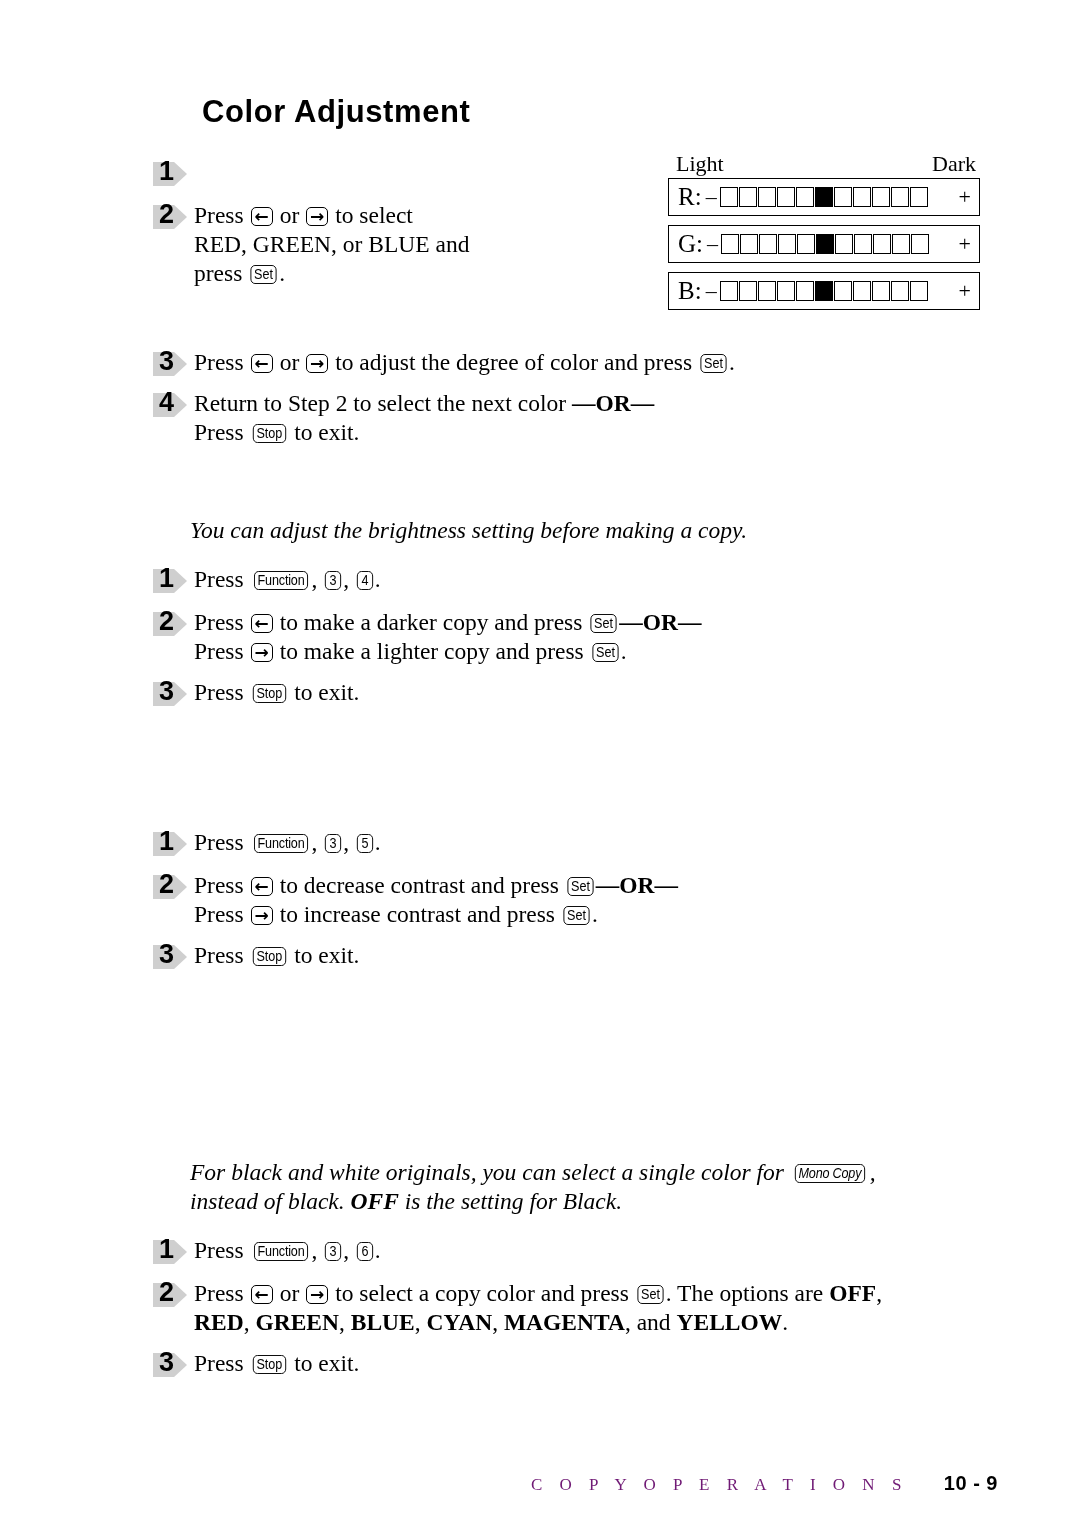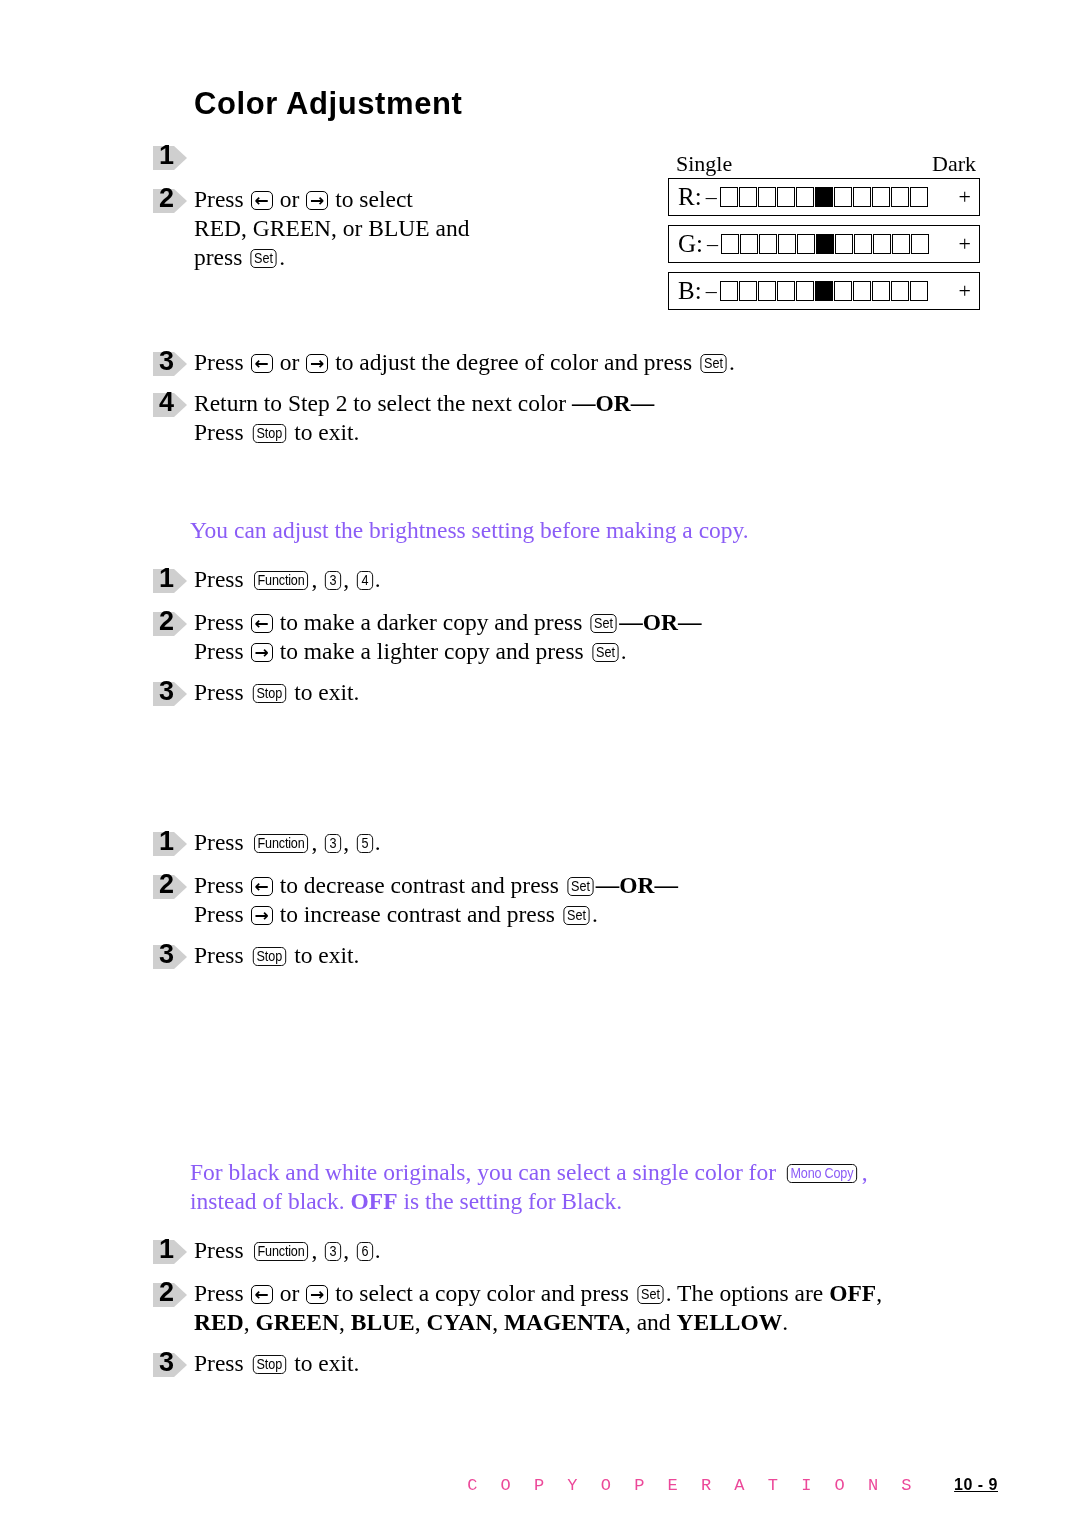--- a/index.html
+++ b/index.html
@@ -24,30 +24,31 @@
     padding: 0;
   }
 
   
   .heading {
     font-family: "Liberation Sans", "DejaVu Sans", sans-serif;
     font-weight: bold;
     font-size: 31px;
     letter-spacing: 0.6px;
     color: #000;
-    margin: 4px;
+    margin: 12px;
     padding: 0;
   }
 
   
   .para {
     font-size: 23.5px;
     line-height: 29px;
-    color: #8b5cf6;
+    color: #000000;
     margin: 0;
+    font-style: italic;
   }
 
   
   .step {
     position: relative;
     display: flex;
     align-items: flex-start;
     margin: 0;
   }
   .step-marker {
@@ -176,33 +177,32 @@
     position: absolute;
     left: 0;
     right: 0;
     bottom: 34px;
     display: flex;
     justify-content: flex-end;
     align-items: baseline;
     padding-right: 82px;
   }
   .footer-title {
-    font-family: Liberation Mono, monospace;
+    font-family: Liberation Serif, serif;
     font-size: 17px;
     letter-spacing: 6.5px;
-    color: #ec4899;
+    color: #701a75;
   }
   .footer-page {
     font-family: "Liberation Sans", "DejaVu Sans", sans-serif;
     font-weight: bold;
-    font-size: 16px;
+    font-size: 20px;
     margin-left: 36px;
     letter-spacing: 0.5px;
     color: #000;
-    text-decoration: underline;
   }
 </style>
 </head>
 <body>
 
 <div class="page">
 
   <div style="position:absolute; left:190px; top:82px; width:510px;">
     <h2 class="heading">Color Adjustment</h2>
     <div style="height:16px"></div>
@@ -218,21 +218,21 @@
           <div class="flag"></div>
           <div class="num">2</div>
         </div>
         <div class="step-body">Press <span class="key arrow">←</span> or <span class="key arrow">→</span> to select<br>RED, GREEN, or BLUE and<br>press <span class="key ">Set</span>.</div>
       </div>
     </div>
   </div>
 
   <div class="lcd-panel" style="left:668px; top:152px; width:312px;">
     <div class="lcd-labels">
-      <span>Single</span>
+      <span>Light</span>
       <span>Dark</span>
     </div>
     <div>
         <div class="lcd-row">
           <span class="lcd-label">R:</span>
           <span class="lcd-minus">–</span>
           <span class="lcd-cells">
             <span class="cell"></span>
             <span class="cell"></span>
             <span class="cell"></span>

